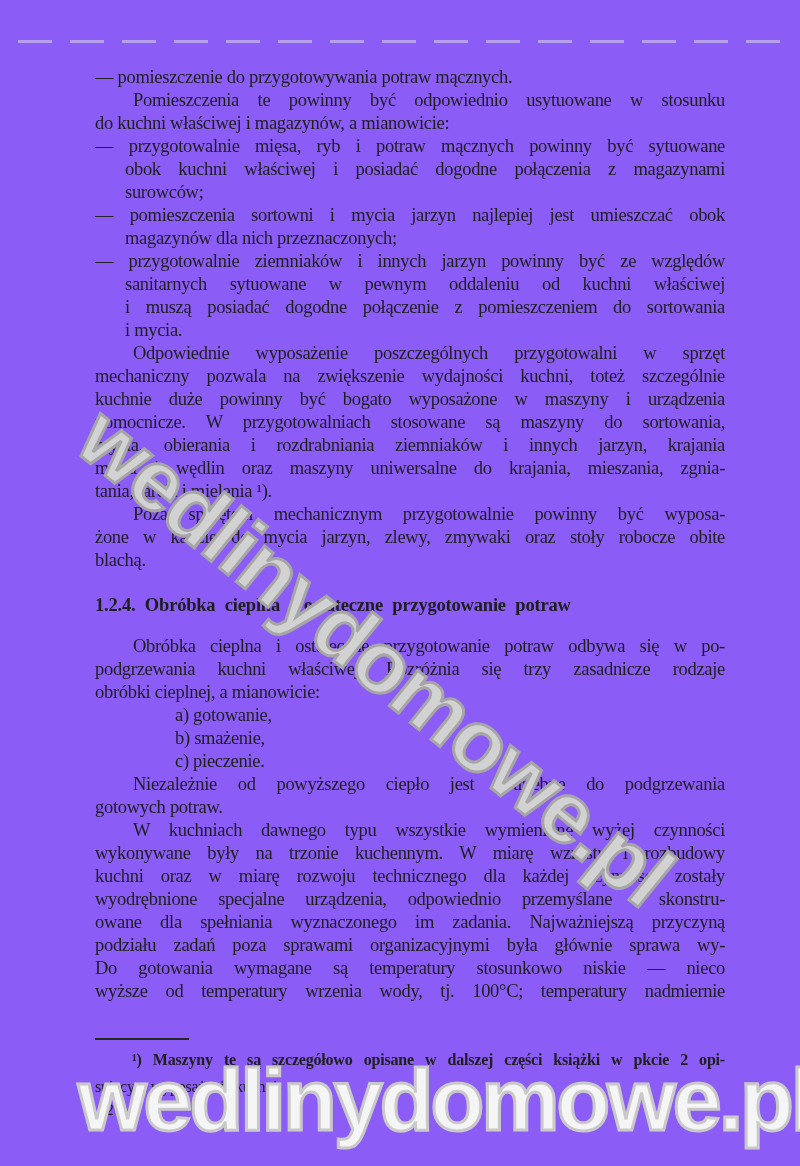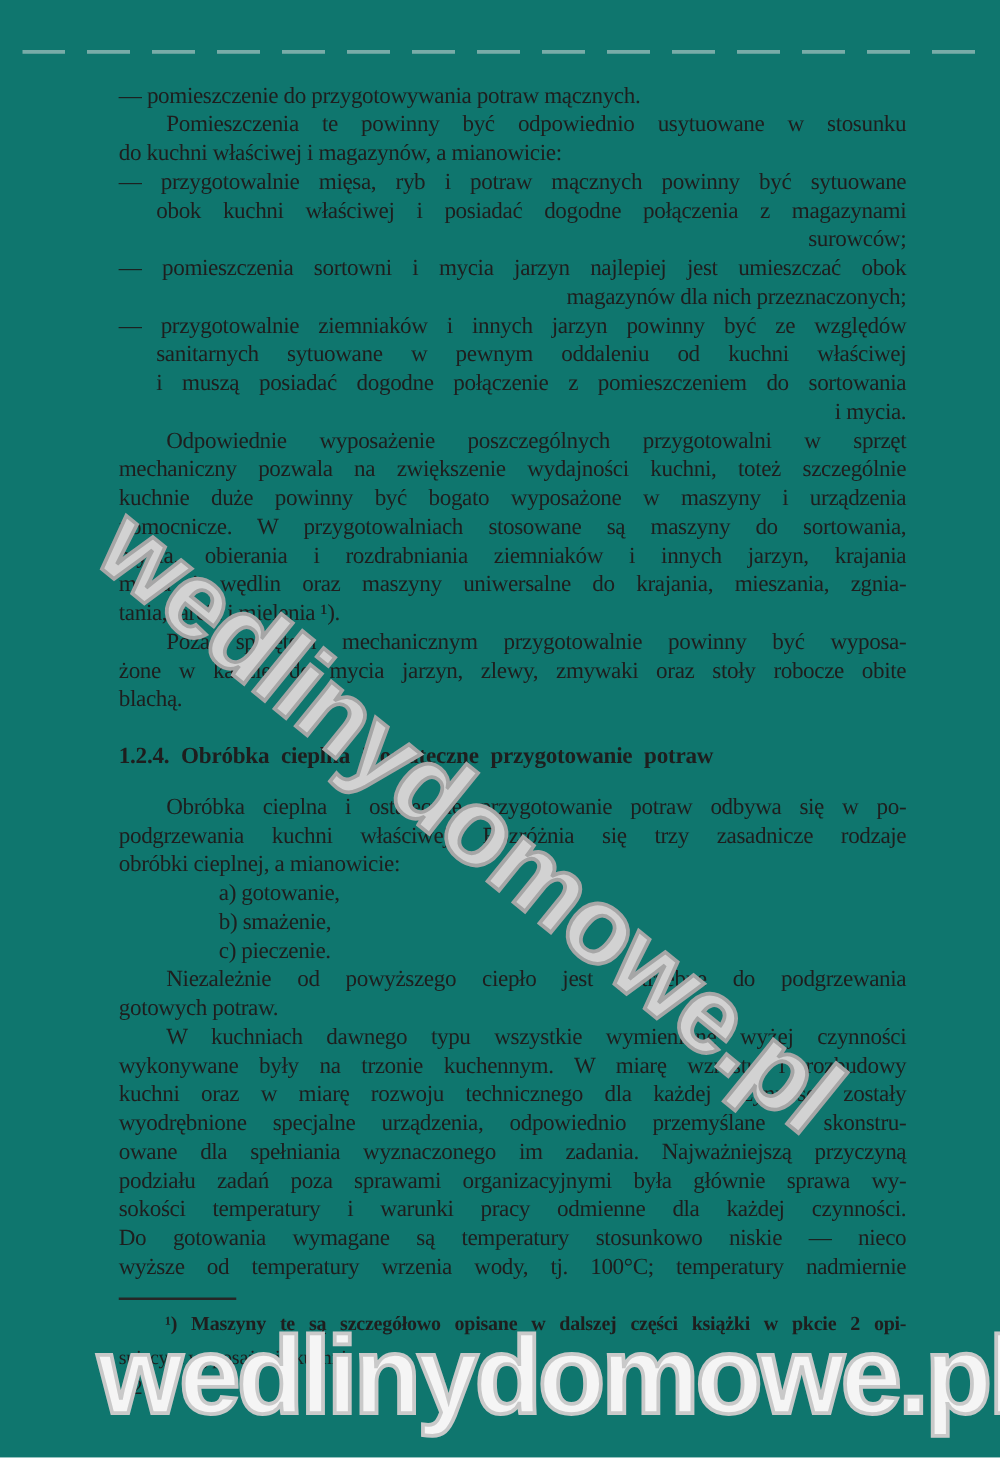--- a/index.html
+++ b/index.html
@@ -1,32 +1,32 @@
 <!DOCTYPE html>
 <html><head>
 <meta charset="utf-8">
 <style>
   html,body{margin:0;padding:0;background:#ffffff;}
   .page{
-    position:relative;width:800px;height:1166px;background:#0f766e;overflow:hidden;
+    position:relative;width:800px;height:1166px;background:#8b5cf6;overflow:hidden;
     font-family:"Liberation Serif", serif;color:#1e1e1e;
   }
   
   .top-speckle{
     position:absolute;left:18px;top:40px;width:764px;height:3px;opacity:.5;
     background:repeating-linear-gradient(90deg,#e2e2e2 0 34px,transparent 34px 52px);
   }
   .col{
     position:absolute;left:95px;top:66px;width:630px;
     font-size:18.5px;letter-spacing:-0.3px;
   }
   .line{height:23px;line-height:23px;}
   .just{text-align:justify;text-align-last:justify;}
   .indent{padding-left:38px;}
-  .hang{padding-left:30px;text-align:right;}
+  .hang{padding-left:30px;}
   .list{padding-left:80px;}
   .heading{
     margin:22px 0 18px 0;height:23px;line-height:23px;text-align:left;
     font-size:18.5px;font-weight:bold;word-spacing:5px;letter-spacing:-0.2px;
   }
   .fn-rule{position:absolute;left:95px;top:1038px;width:94px;height:2px;background:#262626;}
   .footnote{
     position:absolute;left:95px;top:1046px;width:630px;
     font-size:16px;letter-spacing:-0.2px;
   }
@@ -94,21 +94,20 @@
         <div class="line list">b) smażenie,</div>
         <div class="line list">c) pieczenie.</div>
         <div class="line indent just">Niezależnie od powyższego ciepło jest potrzebne do podgrzewania</div>
         <div class="line flush">gotowych potraw.</div>
         <div class="line indent just">W kuchniach dawnego typu wszystkie wymienione wyżej czynności</div>
         <div class="line flush just">wykonywane były na trzonie kuchennym. W miarę wzrostu i rozbudowy</div>
         <div class="line flush just">kuchni oraz w miarę rozwoju technicznego dla każdej czynności zostały</div>
         <div class="line flush just">wyodrębnione specjalne urządzenia, odpowiednio przemyślane i skonstru-</div>
         <div class="line flush just">owane dla spełniania wyznaczonego im zadania. Najważniejszą przyczyną</div>
         <div class="line flush just">podziału zadań poza sprawami organizacyjnymi była głównie sprawa wy-</div>
-        <div class="line flush just">sokości temperatury i warunki pracy odmienne dla każdej czynności.</div>
         <div class="line flush just">Do gotowania wymagane są temperatury stosunkowo niskie — nieco</div>
         <div class="line flush just">wyższe od temperatury wrzenia wody, tj. 100°C; temperatury nadmiernie</div>
       </div>
   </div>
 
   <div class="fn-rule"></div>
 
   <div class="footnote">
       <div class="line indent just">¹) Maszyny te są szczegółowo opisane w dalszej części książki w pkcie 2 opi-</div>
       <div class="line flush">sującym wyposażenie kuchni.</div>

